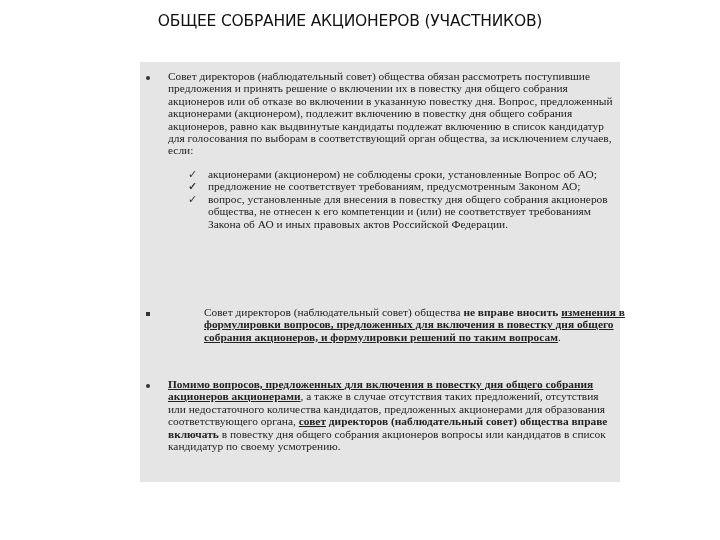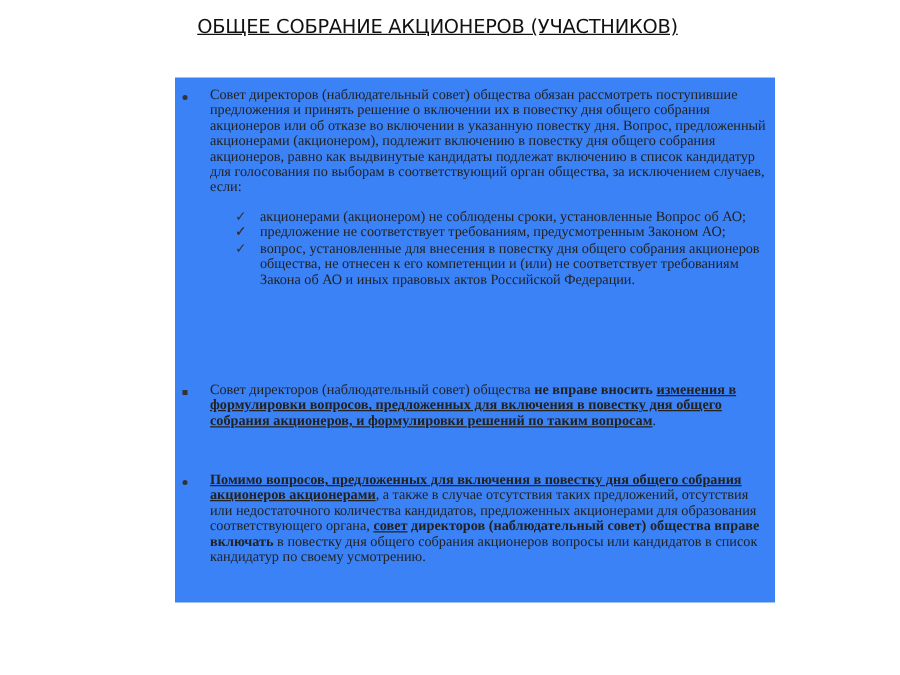--- a/index.html
+++ b/index.html
@@ -3,25 +3,25 @@
   <meta charset="utf-8">
   <style>
     html, body { margin: 0; padding: 0; }
     body {
       width: 720px; height: 540px; background: #ffffff; position: relative; overflow: hidden;
       font-family: "Liberation Serif", serif; color: #1a1a1a;
     }
     .title {
       position: absolute; left: 0; top: 12px; width: 720px; text-align: center;
       font-family: "DejaVu Sans", sans-serif; font-size: 15.5px; color: #111;
-      letter-spacing: -0.2px; padding-right: 20px; box-sizing: border-box; text-decoration: underline;
+      letter-spacing: -0.2px; padding-right: 20px; box-sizing: border-box;
     }
     .scan {
       position: absolute; left: 140px; top: 62px; width: 480px; height: 420px;
-      background: #3b82f6;
+      background: #e5e5e5;
     }
     .bullet {
       position: absolute; left: 0; width: 480px;
     }
     .bullet .dot {
       position: absolute; left: 6px; top: 6px; width: 4px; height: 4px; background: #333; border-radius: 50%;
     }
     .bullet .dot.sq { border-radius: 0; }
     .bullet .txt {
       position: absolute; left: 28px; width: 448px; font-size: 11.4px; line-height: 12.4px; color: #222;
@@ -57,21 +57,21 @@
       <span>предложение не соответствует требованиям, предусмотренным Законом АО;</span>
     </div>
     <div class="check">
       <span class="mark">✓</span>
       <span>вопрос, установленные для внесения в повестку дня общего собрания акционеров общества, не отнесен к его компетенции и (или) не соответствует требованиям Закона об АО и иных правовых актов Российской Федерации.</span>
     </div>
   </div>
 
   <div class="bullet" style="top:244px;">
     <span class="dot sq"></span>
-    <div class="txt" style="top:0;"><span>Совет директоров (наблюдательный совет) общества </span><b>не вправе вносить</b> <b class="u">изменения в формулировки вопросов, предложенных для включения в повестку дня общего собрания акционеров, и формулировки решений по таким вопросам</b><span>.</span></div>
+    <div class="txt" style="top:0;margin-left:36px;"><span>Совет директоров (наблюдательный совет) общества </span><b>не вправе вносить</b> <b class="u">изменения в формулировки вопросов, предложенных для включения в повестку дня общего собрания акционеров, и формулировки решений по таким вопросам</b><span>.</span></div>
   </div>
 
   <div class="bullet" style="top:316px;">
     <span class="dot"></span>
     <div class="txt" style="top:0;"><b class="u">Помимо вопросов, предложенных для включения в повестку дня общего собрания акционеров акционерами</b><span>, а также в случае отсутствия таких предложений, отсутствия или недостаточного количества кандидатов, предложенных акционерами для образования соответствующего органа, </span><b class="u">совет</b><b> директоров (наблюдательный совет) общества вправе включать</b><span> в повестку дня общего собрания акционеров вопросы или кандидатов в список кандидатур по своему усмотрению.</span></div>
   </div>
 
 </div>
 
 </body></html>

